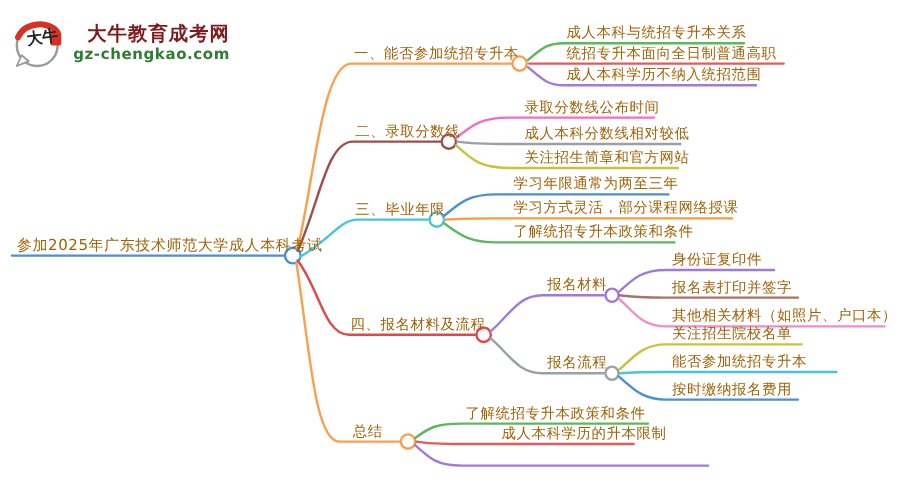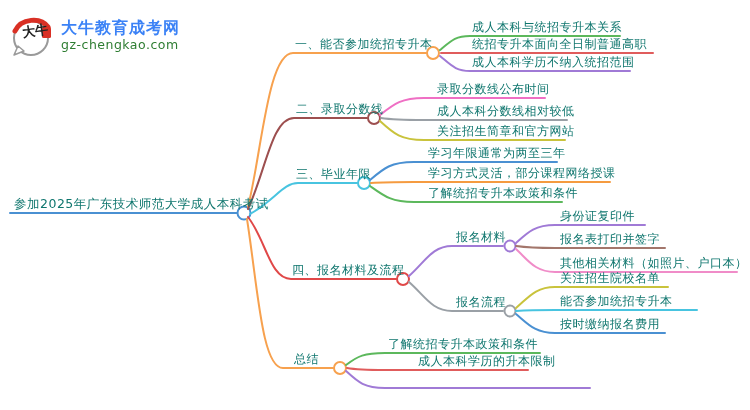--- a/index.html
+++ b/index.html
@@ -1,29 +1,29 @@
 <!DOCTYPE html>
 <html><head>
 <meta charset="utf-8">
 <style>
   html,body{margin:0;padding:0;background:#ffffff;}
   body{width:750px;height:410px;position:relative;overflow:hidden;
        font-family:"DejaVu Sans","Liberation Sans",sans-serif;}
   #stage{position:absolute;inset:0;width:750px;height:410px;}
   #links{position:absolute;left:0;top:0;z-index:1;}
-  .node-label{position:absolute;z-index:2;white-space:nowrap;color:#0f766e;
+  .node-label{position:absolute;z-index:2;white-space:nowrap;color:#a16207;
        font-size:12px;line-height:14px;letter-spacing:0.5px;cursor:default;}
   .root-label{font-size:12.5px;font-weight:500;}
   .branch-label{font-weight:500;}
   
   #logo{position:absolute;left:10px;top:13px;z-index:3;display:flex;align-items:flex-start;}
   #logo-icon{position:relative;width:44px;height:48px;}
   #logo-text{margin-left:7px;padding-top:6px;}
-  #logo-title{color:#3b82f6;font-weight:bold;font-size:16px;letter-spacing:1px;line-height:18px;text-align:right;}
-  #logo-sub{color:#2e7d32;font-weight:normal;font-size:12.5px;line-height:15px;letter-spacing:0.5px;}
+  #logo-title{color:#7f1d1d;font-weight:bold;font-size:16px;letter-spacing:1px;line-height:18px;text-align:right;}
+  #logo-sub{color:#2e7d32;font-weight:bold;font-size:12.5px;line-height:15px;letter-spacing:0.5px;}
 </style>
 </head>
 <body>
 
 <div id="stage">
 
   <div id="logo">
     <div id="logo-icon">
       <svg width="44" height="48" viewBox="0 0 44 48">
         <circle cx="21" cy="25" r="17" fill="#ffffff" stroke="#9a9a9a" stroke-width="2"></circle>

